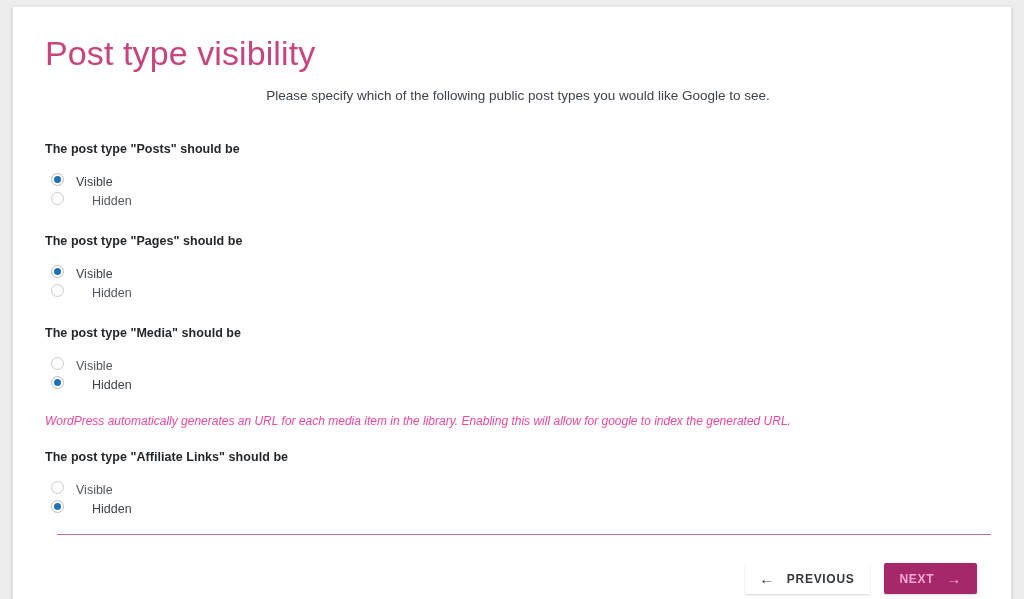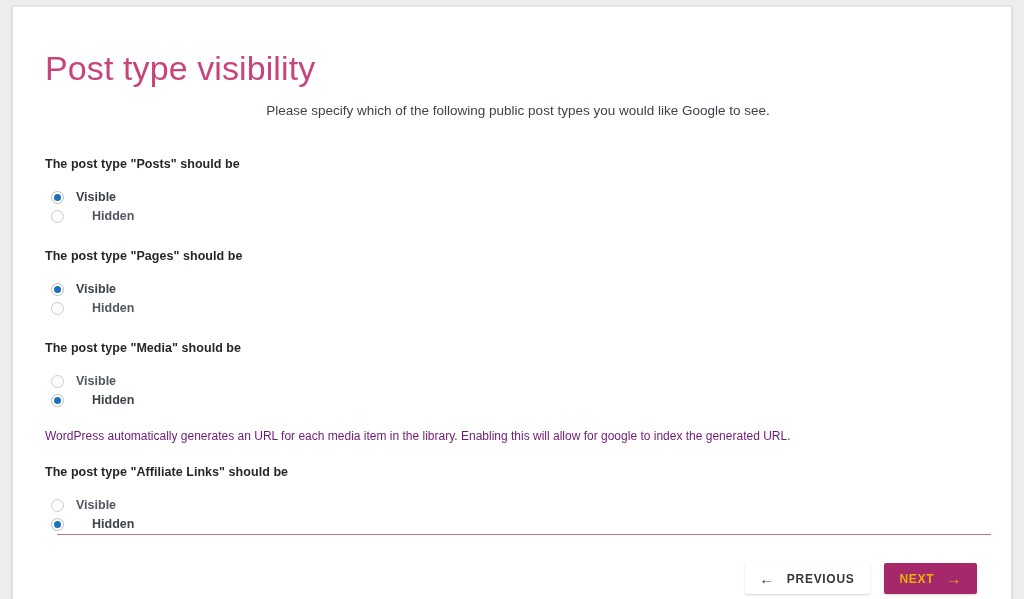--- a/index.html
+++ b/index.html
@@ -27,21 +27,21 @@
     background: #ffffff;
     border: 1px solid #e2e2e2;
     border-top: 1px solid #eaeaea;
     box-shadow: 0 1px 3px rgba(0,0,0,0.10), 0 0 0 1px rgba(0,0,0,0.02);
     box-sizing: border-box;
     overflow: hidden;
   }
   .inner {
     position: absolute;
     left: 32px;
-    top: 17px;
+    top: 2px;
     right: 20px;
   }
   .page-title {
     margin: 0;
     padding-top: 22px;
     font-size: 34px;
     line-height: 44px;
     font-weight: 400;
     color: #c7447c;
     letter-spacing: 0.1px;
@@ -64,25 +64,24 @@
   .field-legend {
     font-size: 12.5px;
     font-weight: 700;
     color: #23282d;
     line-height: 16px;
     margin-bottom: 16px;
     letter-spacing: 0.05px;
   }
   .radio-row {
     display: flex;
-    align-items: center;
+    align-items: flex-start;
     height: 19px;
     margin-bottom: 0px;
     padding-left: 6px;
-    font-weight: bold;
   }
   .radio-row + .radio-row {
     margin-top: 0px;
     gap: 16px;
   }
   .radio {
     position: relative;
     width: 13px;
     height: 13px;
     border-radius: 50%;
@@ -114,21 +113,22 @@
     line-height: 19px;
     margin-left: 12px;
     cursor: pointer;
     white-space: nowrap;
   }
   .radio-label.dim {
     color: #50575e;
   }
   .help-text {
     font-size: 12px;
-    color: #701a75;
+    font-style: italic;
+    color: #ec4899;
     line-height: 16px;
     margin-top: 18px;
     margin-bottom: 20px;
   }
   .divider {
     position: absolute;
     left: 44px;
     top: 527px;
     width: 934px;
     height: 1px;
@@ -157,21 +157,21 @@
     box-sizing: border-box;
   }
   .btn-prev {
     background: #ffffff;
     color: #32373c;
     padding: 0 16px 0 14px;
     box-shadow: 0 1px 2px rgba(0,0,0,0.18);
   }
   .btn-next {
     background: #a4286a;
-    color: #eab308;
+    color: #f9a8d4;
     padding: 0 15px;
     box-shadow: 0 1px 2px rgba(0,0,0,0.16);
   }
   .arrow {
     display: inline-block;
     font-size: 15px;
     line-height: 1;
     font-weight: 400;
   }
   .btn-prev .arrow { margin-right: 12px; }

